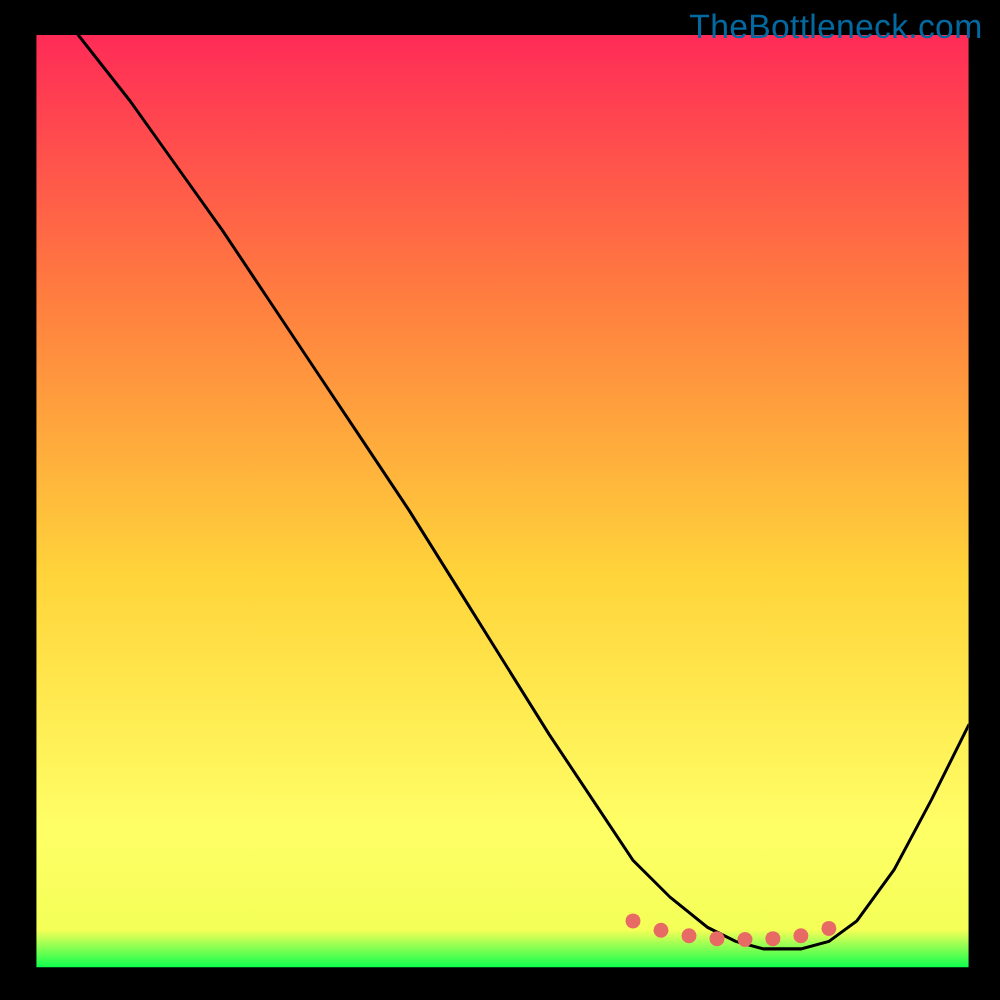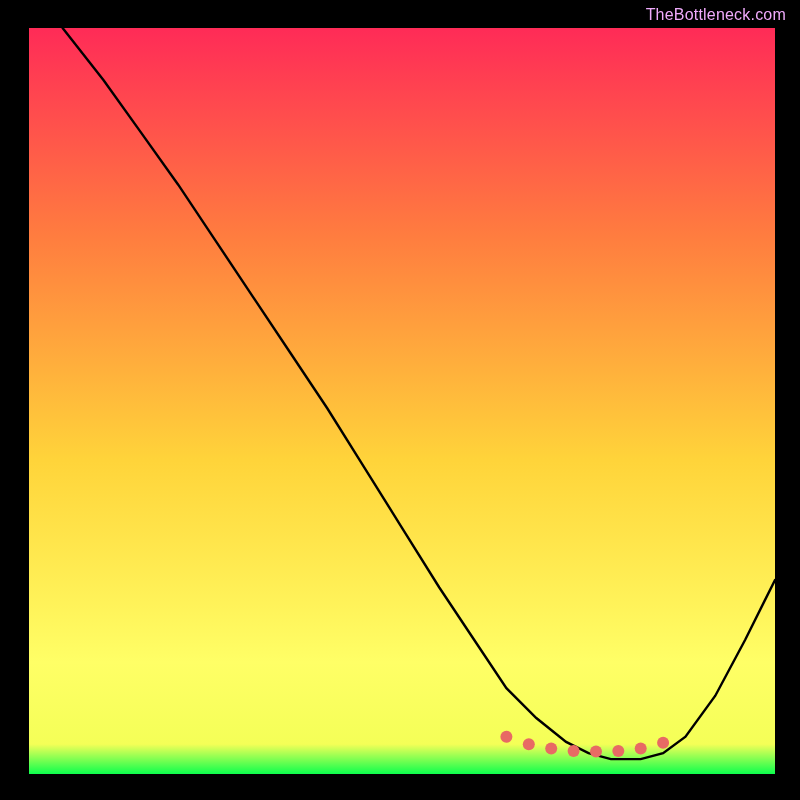--- a/index.html
+++ b/index.html
@@ -8,22 +8,22 @@
     background: #000;
     width: 800px;
     height: 800px;
     position: relative;
     font-family: Arial, sans-serif;
   }
   .watermark {
     position: absolute;
     top: 6px;
     right: 14px;
-    color: #f0abfc;
-    font-size: 16px;
+    color: #0369a1;
+    font-size: 27px;
     font-weight: 400;
     letter-spacing: 0.2px;
     z-index: 20;
   }
   .plot-area {
     position: absolute;
     left: 29px;
     top: 28px;
     width: 746px;
     height: 746px;

